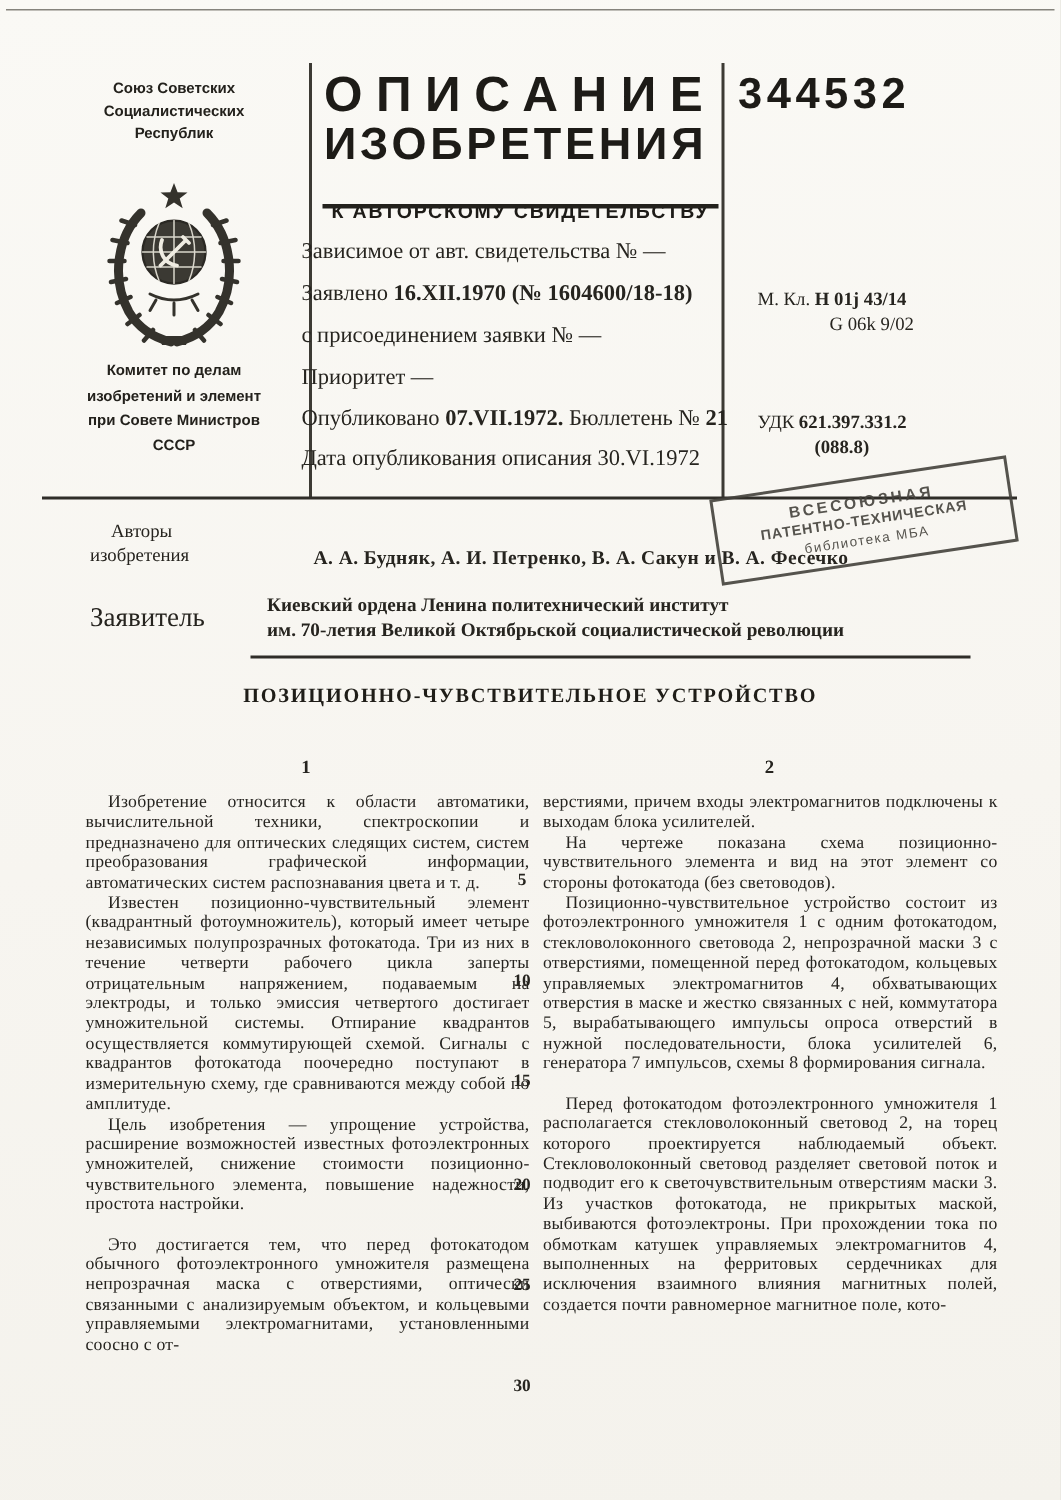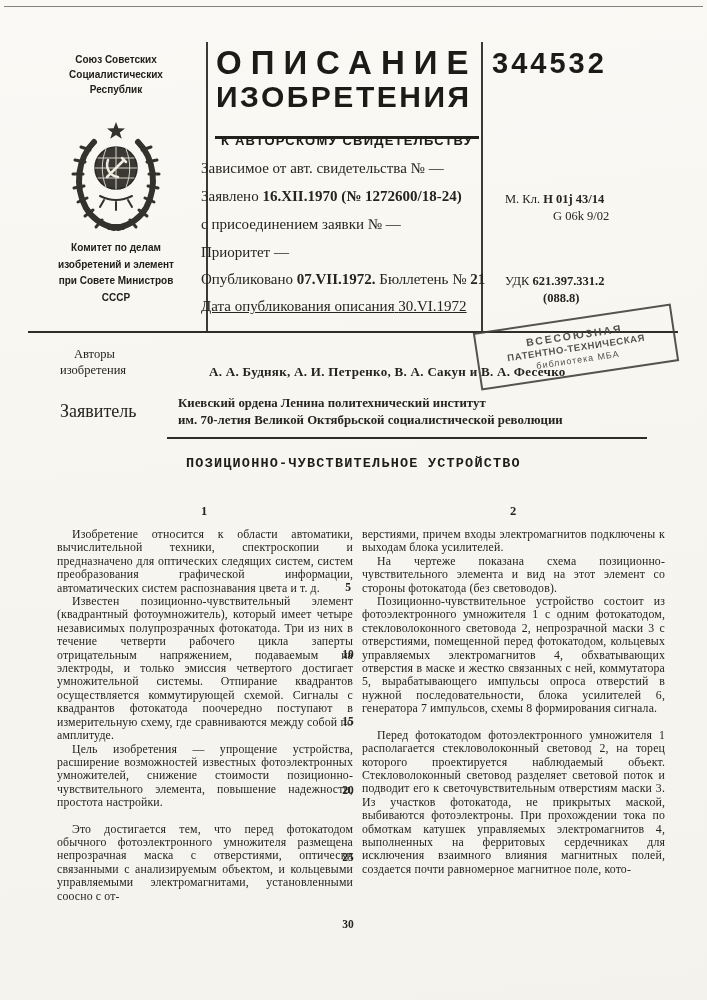--- a/index.html
+++ b/index.html
@@ -26,21 +26,21 @@
     font-family:"Liberation Sans",sans-serif; font-weight:bold; font-size:33px; letter-spacing:9px; white-space:nowrap; color:#1d1b17; }
   .doc-title-2 { position:absolute; left:216px; top:80px; width:262px;
     font-family:"Liberation Sans",sans-serif; font-weight:bold; font-size:30px; letter-spacing:2.5px; white-space:nowrap; color:#1d1b17; }
   .doc-subtitle { position:absolute; left:215px; top:117px; width:264px; text-align:center;
     font-family:"Liberation Sans",sans-serif; font-weight:bold; font-size:13px; letter-spacing:1.2px; color:#1d1b17;margin-top:16px; }
   .subtitle-rule { position:absolute; left:215px; top:136px; width:264px; height:2.6px; background:#23211c; }
 
   .bib-line { position:absolute; left:201px; width:258px; font-size:15px; line-height:16px; color:#26241f; white-space:nowrap; }
   .b { font-weight:bold; }
   .bib-1 { top:160px; } .bib-2 { top:188px; } .bib-3 { top:216px; }
-  .bib-4 { top:244px; } .bib-5 { top:271px; } .bib-6 { top:298px;text-decoration:underline; }
+  .bib-4 { top:244px; } .bib-5 { top:271px; } .bib-6 { top:298px; }
 
   
   .patent-number { position:absolute; left:492px; top:47px;
     font-family:"Liberation Sans",sans-serif; font-weight:bold; font-size:29px; letter-spacing:3px; color:#1d1b17; }
   .mkl { position:absolute; left:505px; top:191px; font-size:12.5px; line-height:17px; }
   .mkl .indent { margin-left:48px; }
   .udk { position:absolute; left:505px; top:273px; font-size:12.5px; line-height:17px; }
   .udk .indent { margin-left:38px; }
 
   .main-rule { position:absolute; left:28px; top:331px; width:650px; height:2.2px; background:#2f2d28; }
@@ -59,21 +59,21 @@
   .authors-label-2 { position:absolute; left:60px; top:363px; font-size:12.5px; }
   .authors-names { position:absolute; left:183px; top:364px; width:470px; font-size:13px; font-weight:bold; letter-spacing:.3px;margin-left:26px; }
   .applicant-label { position:absolute; left:60px; top:401px; font-size:18px; }
   .applicant-value { position:absolute; left:178px; top:395px; width:470px; text-align:left;
     font-size:12.8px; font-weight:bold; line-height:17px; }
 
   .authors-rule { position:absolute; left:167px; top:437px; width:480px; height:2px; background:#2f2d28; }
 
   
   .invention-title { position:absolute; left:0; top:456px; width:707px; text-align:center;
-    font-family:Liberation Mono, monospace; font-weight:bold; font-size:13.5px; letter-spacing:1.2px; color:#1f1d18; }
+    font-family:Liberation Serif, serif; font-weight:bold; font-size:13.5px; letter-spacing:1.2px; color:#1f1d18; }
   .colnum { position:absolute; top:504px; width:20px; text-align:center; font-size:12.5px; font-weight:bold; }
   .colnum-1 { left:194px; } .colnum-2 { left:503px; }
 
   .col { position:absolute; top:528px; font-size:11.8px; line-height:13.4px; text-align:justify;
     letter-spacing:.15px; color:#262420; }
   .col-left  { left:57px;  width:296px; }
   .col-right { left:362px; width:303px; }
   .col p { text-indent:15px; }
   .col p.noindent { text-indent:0; }
   .col p.gap { margin-top:13px; }
@@ -136,21 +136,21 @@
   <div class="doc-subtitle">К АВТОРСКОМУ СВИДЕТЕЛЬСТВУ</div>
   <div class="subtitle-rule"></div>
 
   <div class="bib-line bib-1">
     <span>Зависимое от авт. свидетельства №</span>
     <span>—</span>
   </div>
   <div class="bib-line bib-2">
     <span>Заявлено</span>
     <span class="b">16.XII.1970</span>
-    <span class="b">(№ 1272600/18-24)</span>
+    <span class="b">(№ 1604600/18-18)</span>
   </div>
   <div class="bib-line bib-3">
     <span>с присоединением заявки №</span>
     <span>—</span>
   </div>
   <div class="bib-line bib-4">
     <span>Приоритет</span>
     <span>—</span>
   </div>
   <div class="bib-line bib-5">

